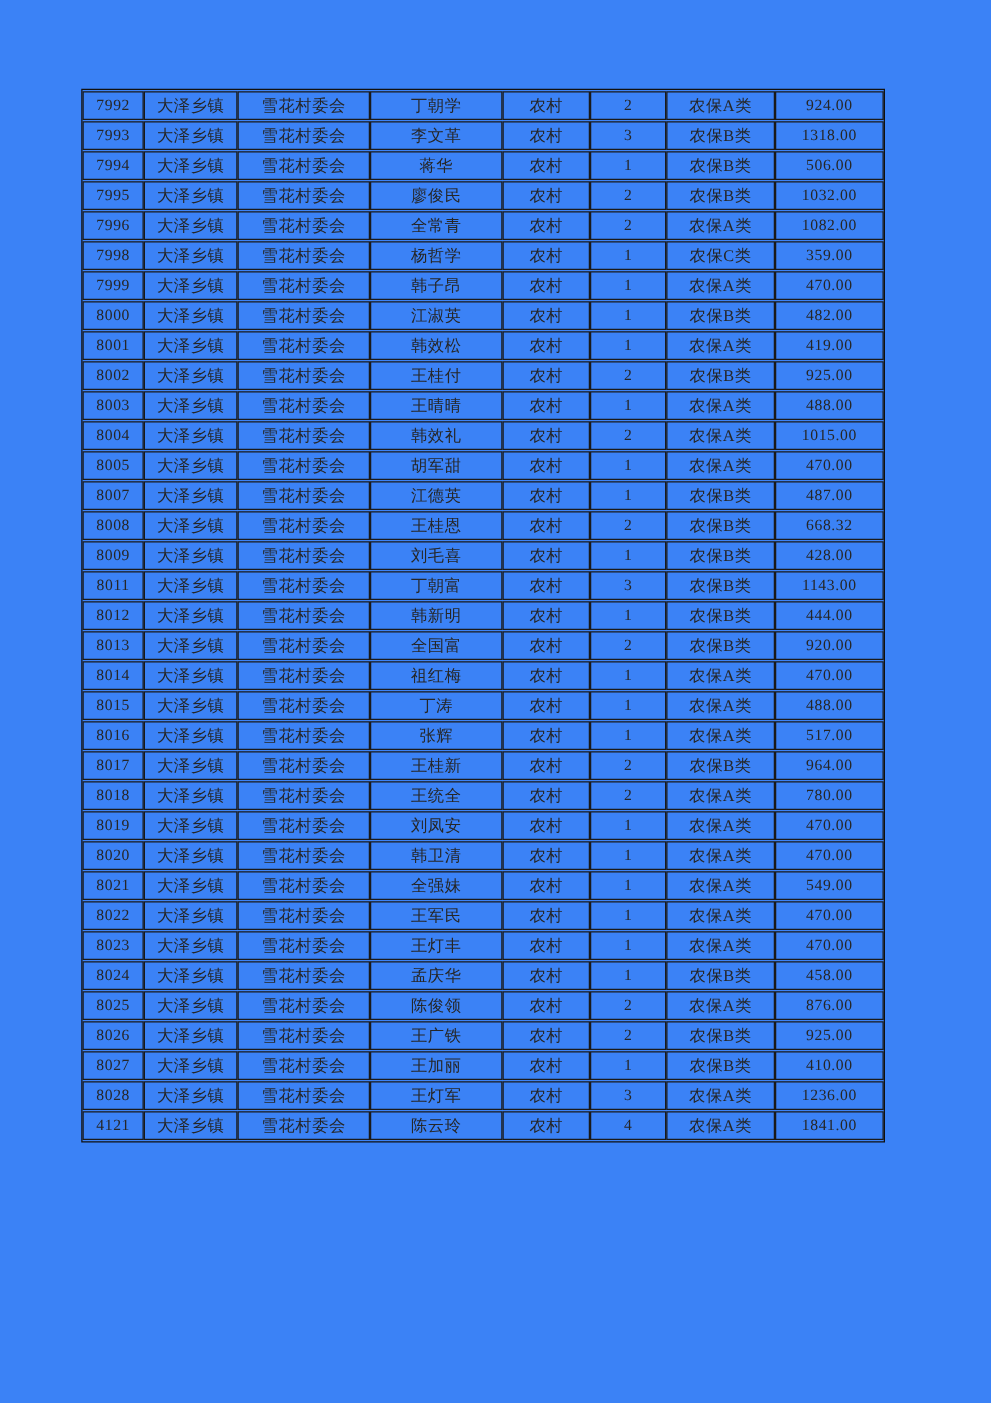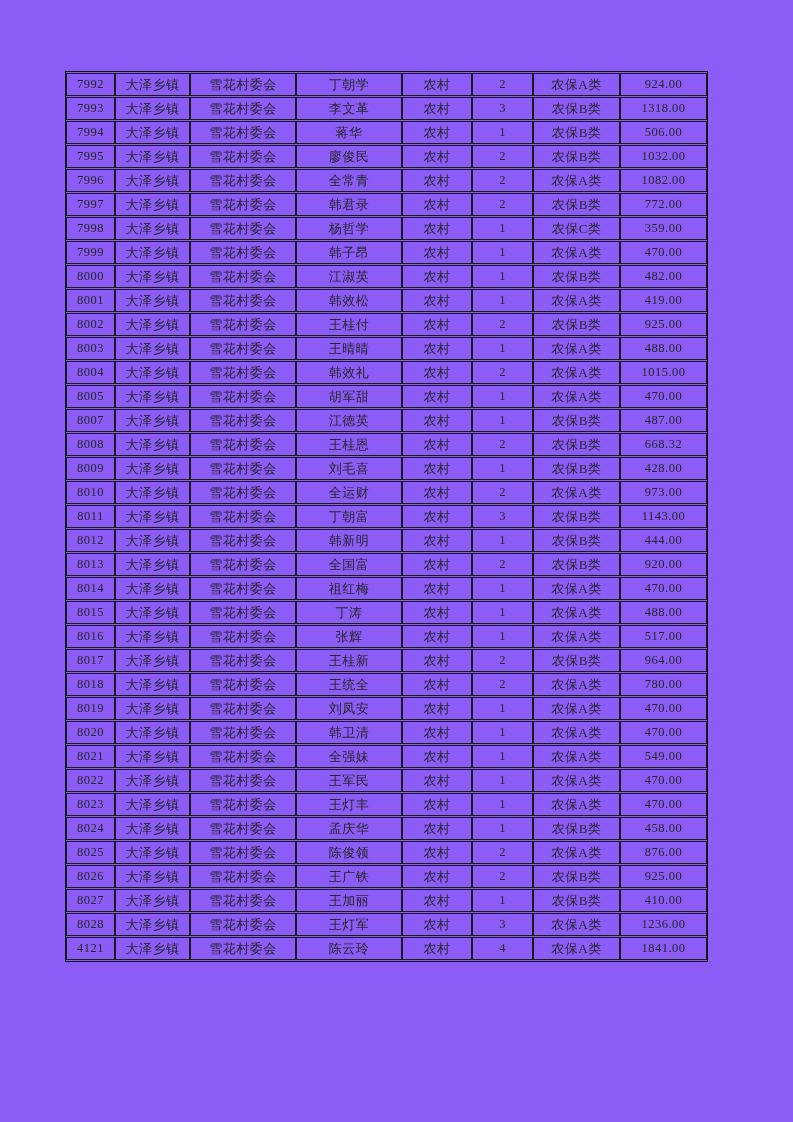--- a/index.html
+++ b/index.html
@@ -13,21 +13,21 @@
     position: relative;
     font-family: "Liberation Serif", "DejaVu Serif", serif;
     color: #222222;
   }
   .sheet {
     position: absolute;
     left: 0;
     top: 0;
     width: 793px;
     height: 1122px;
-    background: #8b5cf6;
+    background: #3b82f6;
   }
   table.records {
     position: absolute;
     left: 65px;
     top: 71px;
     width: 641px;
     table-layout: fixed;
     border-collapse: separate;
     border-spacing: 0 1px;
     border: 1px solid #111111;
@@ -119,30 +119,20 @@
           <td class="num">7996</td>
           <td>大泽乡镇</td>
           <td>雪花村委会</td>
           <td>全常青</td>
           <td>农村</td>
           <td class="num">2</td>
           <td>农保A类</td>
           <td class="num">1082.00</td>
         </tr>
         <tr>
-          <td class="num">7997</td>
-          <td>大泽乡镇</td>
-          <td>雪花村委会</td>
-          <td>韩君录</td>
-          <td>农村</td>
-          <td class="num">2</td>
-          <td>农保B类</td>
-          <td class="num">772.00</td>
-        </tr>
-        <tr>
           <td class="num">7998</td>
           <td>大泽乡镇</td>
           <td>雪花村委会</td>
           <td>杨哲学</td>
           <td>农村</td>
           <td class="num">1</td>
           <td>农保C类</td>
           <td class="num">359.00</td>
         </tr>
         <tr>
@@ -237,30 +227,20 @@
         </tr>
         <tr>
           <td class="num">8009</td>
           <td>大泽乡镇</td>
           <td>雪花村委会</td>
           <td>刘毛喜</td>
           <td>农村</td>
           <td class="num">1</td>
           <td>农保B类</td>
           <td class="num">428.00</td>
-        </tr>
-        <tr>
-          <td class="num">8010</td>
-          <td>大泽乡镇</td>
-          <td>雪花村委会</td>
-          <td>全运财</td>
-          <td>农村</td>
-          <td class="num">2</td>
-          <td>农保A类</td>
-          <td class="num">973.00</td>
         </tr>
         <tr>
           <td class="num">8011</td>
           <td>大泽乡镇</td>
           <td>雪花村委会</td>
           <td>丁朝富</td>
           <td>农村</td>
           <td class="num">3</td>
           <td>农保B类</td>
           <td class="num">1143.00</td>

